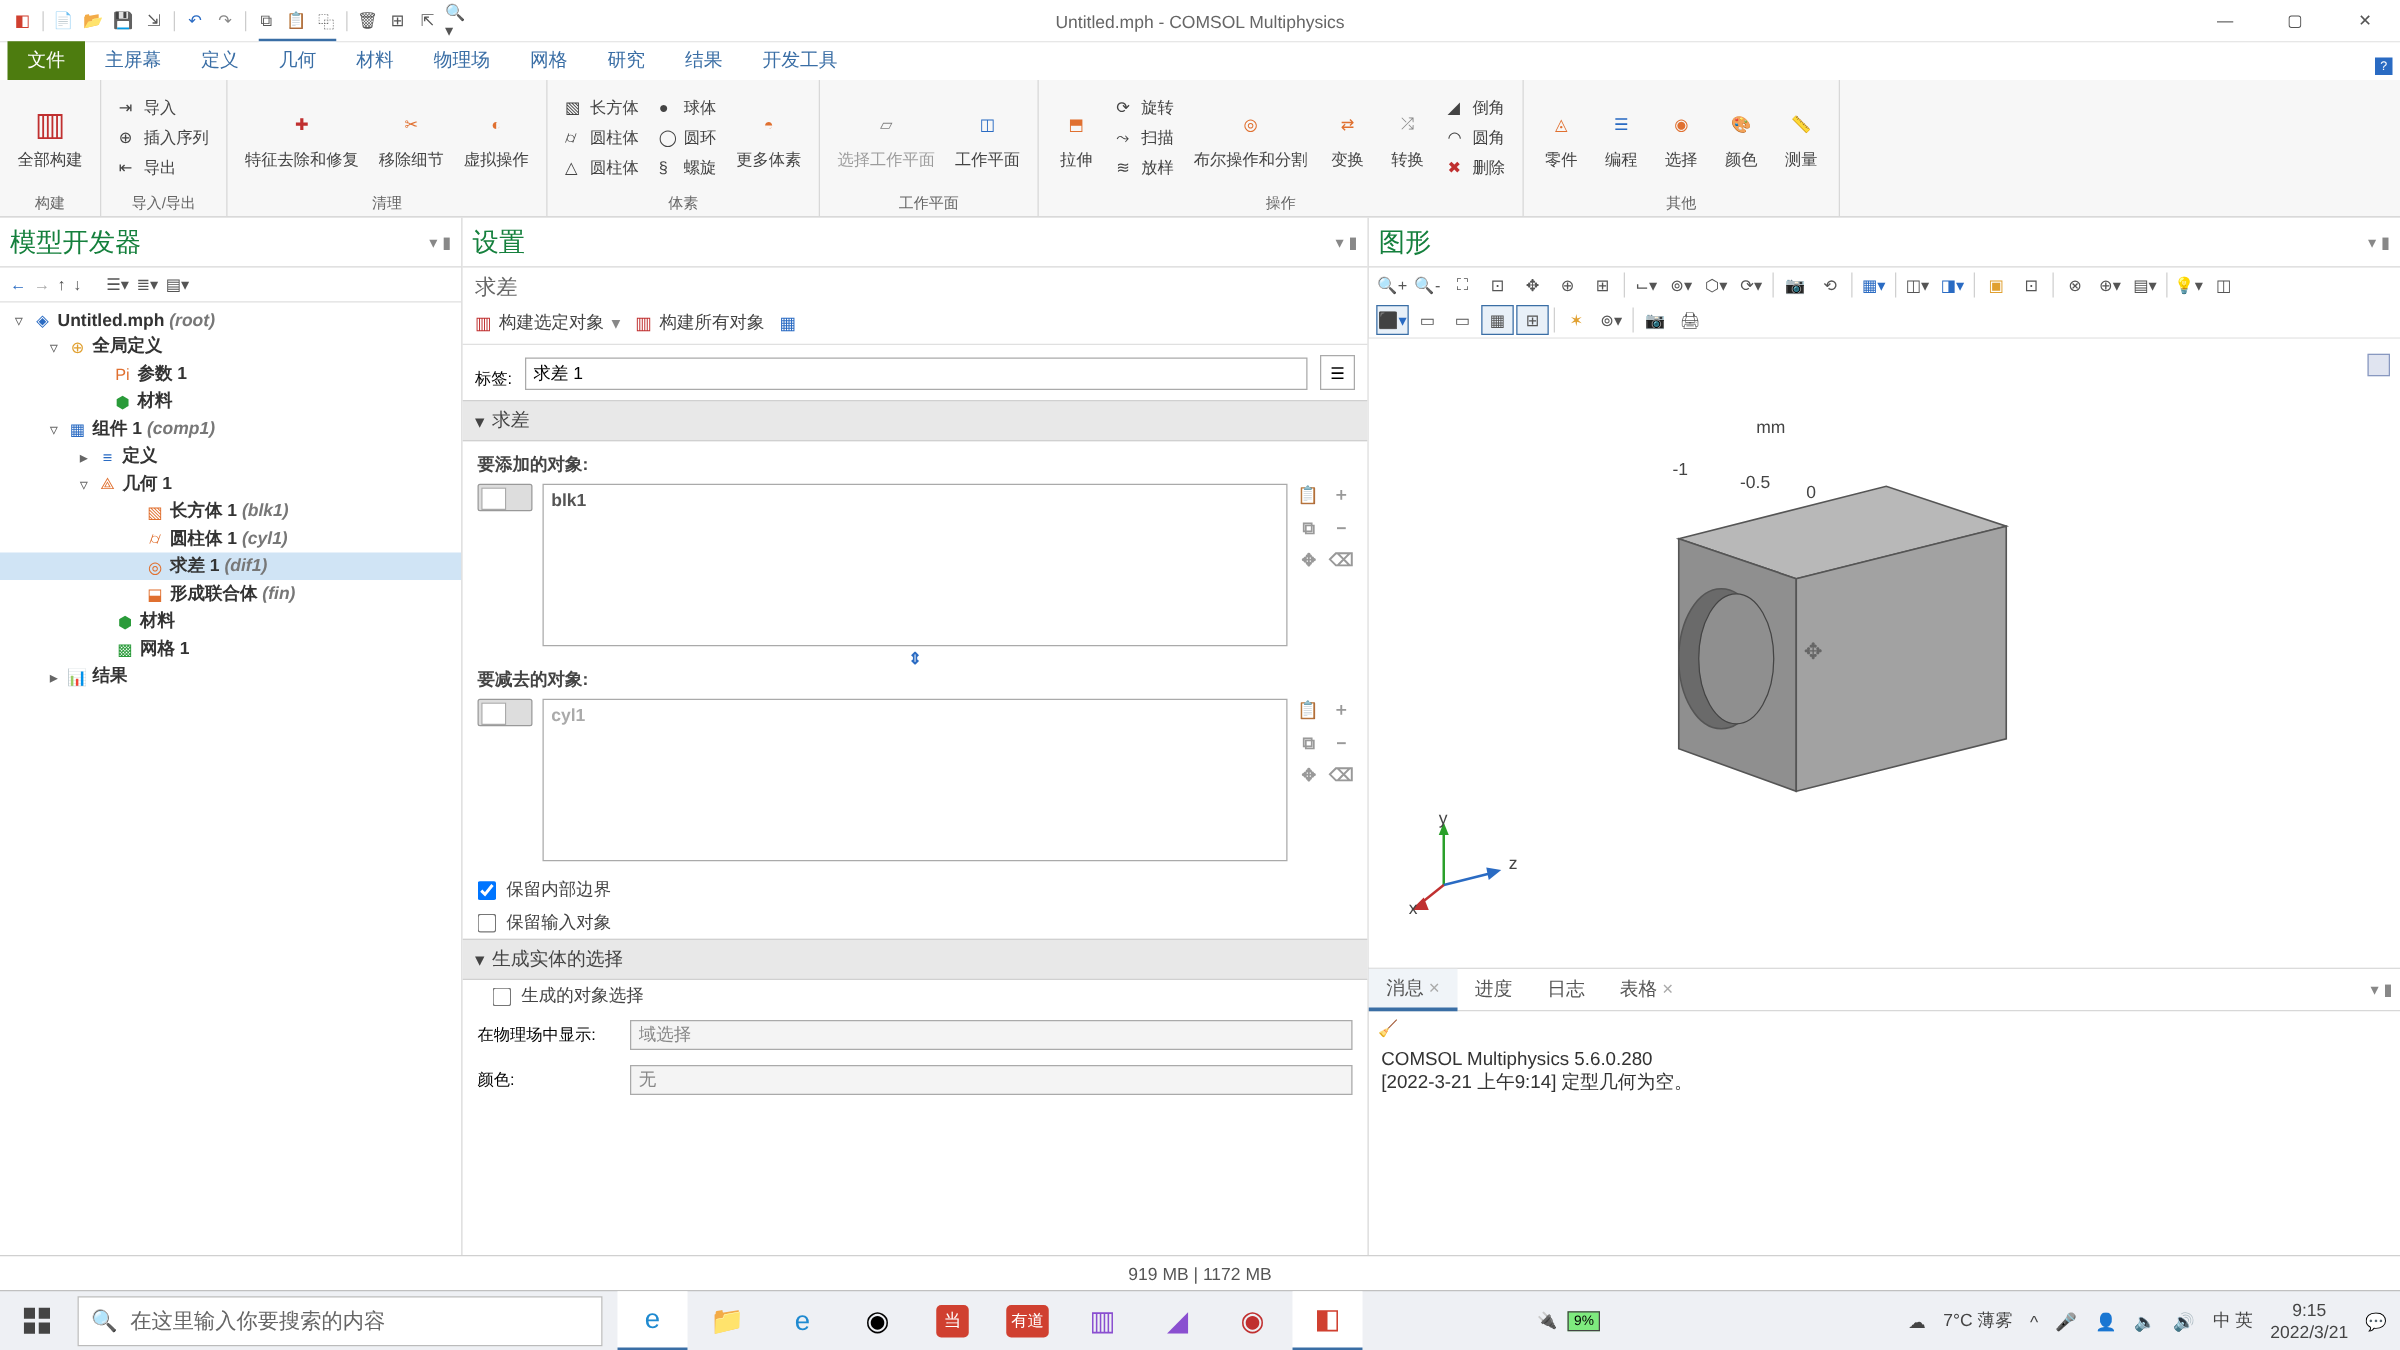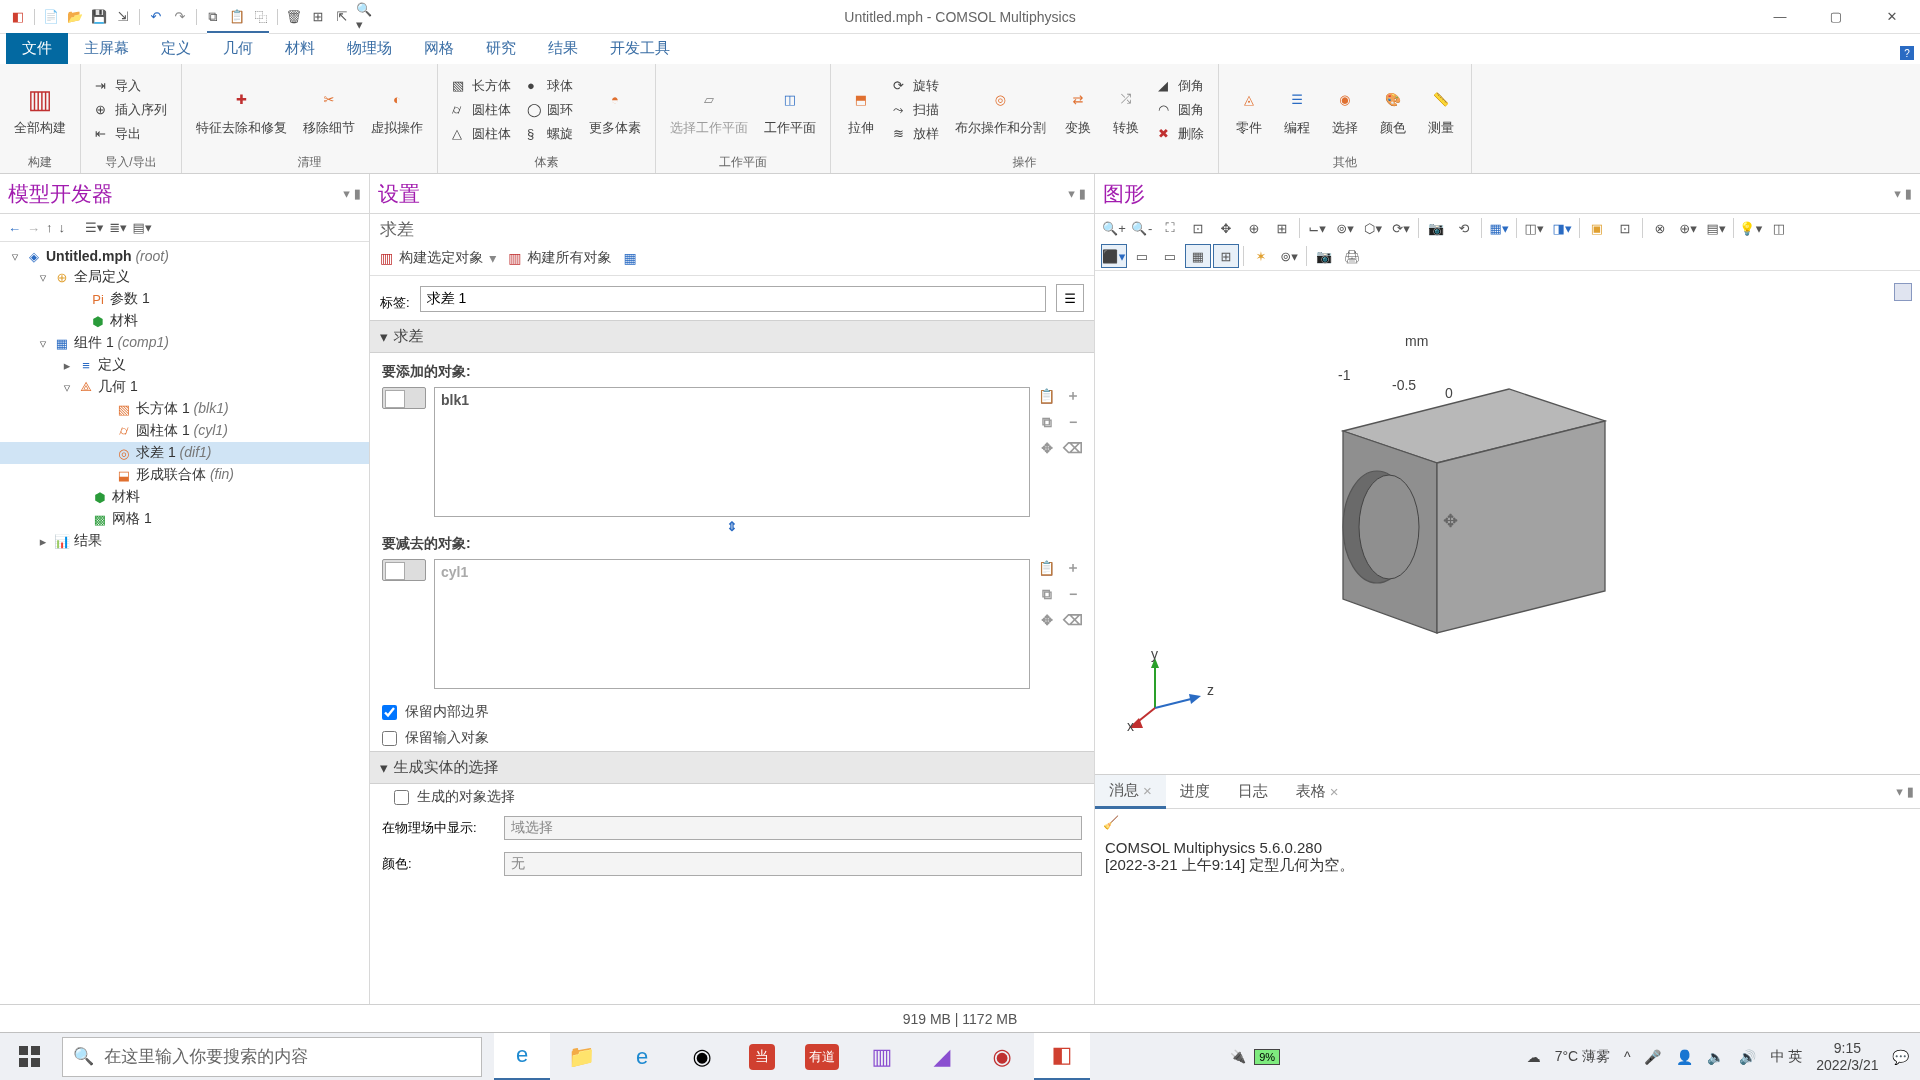--- a/index.html
+++ b/index.html
@@ -10,53 +10,53 @@
 .titlebar .qat { display: flex; gap: 4px; padding-left: 8px; align-items: center; }
 .titlebar .qat-icon { width: 20px; height: 20px; display: flex; align-items: center; justify-content: center; color: #555; }
 .titlebar .qat-sep { width: 1px; height: 16px; background: #ccc; margin: 0 2px; }
 .titlebar .title { position: absolute; left: 50%; transform: translateX(-50%); color: #666; font-size: 14px; }
 .titlebar .wincontrols { position: absolute; right: 0; display: flex; }
 .titlebar .winbtn { width: 56px; height: 34px; display: flex; align-items: center; justify-content: center; color: #555; }
 
 
 .ribbon-tabs { height: 30px; background: #fff; display: flex; align-items: flex-end; padding-left: 6px; position: relative; }
 .ribbon-tab { padding: 6px 16px; font-size: 15px; color: #3a6ea5; cursor: pointer; }
-.ribbon-tab.file { background: #0369a1; color: #fff; text-align: right; }
+.ribbon-tab.file { background: #4d7c0f; color: #fff; text-align: right; }
 .ribbon-tab.active { background: #fff; color: #3a6ea5; border-top: 2px solid #3a6ea5; }
 .ribbon-small-help { position: absolute; right: 6px; bottom: 4px; width: 14px; height: 14px; background: #2a6bc3; color: #fff; font-size: 10px; display: flex; align-items: center; justify-content: center; }
 
 
 .ribbon-body { height: 110px; background: #f7f7f7; border-bottom: 1px solid #d0d0d0; display: flex; position: relative; }
 .ribbon-group { border-right: 1px solid #d8d8d8; display: flex; flex-direction: column; justify-content: space-between; padding-top: 4px; }
 .ribbon-group-content { display: flex; align-items: center; flex: 1; padding: 0 6px; }
 .ribbon-group-title { text-align: center; font-size: 12px; color: #666; padding: 2px 0; }
 .rb-large { display: flex; flex-direction: column; align-items: center; gap: 4px; padding: 4px 8px; cursor: pointer; }
 .rb-large .ico { width: 32px; height: 32px; display: flex; align-items: center; justify-content: center; }
 .rb-large .lbl { font-size: 13px; color: #444; text-align: center; }
 .rb-stack { display: flex; flex-direction: column; gap: 2px; padding: 0 4px; }
 .rb-small { display: flex; align-items: center; gap: 4px; padding: 2px 4px; font-size: 13px; color: #444; cursor: pointer; }
 .rb-small .ico { width: 16px; height: 16px; }
 
 .overlay-note { position: absolute; right: 6px; top: -30px; width: 260px; height: 106px; background: #ffff00; display: flex; flex-direction: column; justify-content: center; align-items: center; font-size: 26px; font-weight: bold; z-index: 100; }
 
 
 .main { display: flex; height: 830px; }
 .panel-head { height: 40px; border-bottom: 1px solid #d8d8d8; display: flex; align-items: center; justify-content: space-between; padding: 0 8px; }
-.panel-head .title { font-size: 21px; color: #a21caf; }
+.panel-head .title { font-size: 21px; color: #15803d; }
 .panel-head .controls { display: flex; gap: 4px; color: #888; }
 
 
 .model-builder { width: 370px; border-right: 1px solid #d8d8d8; display: flex; flex-direction: column; }
 .mb-toolbar { height: 28px; border-bottom: 1px solid #e0e0e0; display: flex; align-items: center; gap: 6px; padding: 0 8px; color: #555; font-size: 13px; }
 .tree { flex: 1; overflow: auto; padding: 4px 0; }
 .tree-row { display: flex; align-items: center; gap: 4px; padding: 2px 4px; cursor: pointer; white-space: nowrap; }
 .tree-row.selected { background: #d0e4f5; }
 .tree-row .expand { width: 14px; display: inline-flex; justify-content: center; color: #666; }
 .tree-row .nodeico { width: 16px; height: 16px; display: inline-flex; align-items: center; justify-content: center; }
-.tree-row .label { font-size: 14px; color: #333; }
+.tree-row .label { font-size: 14px; color: #333; font-weight: bold; }
 .tree-row .tag { font-style: italic; color: #777; }
 
 
 .settings { width: 725px; border-right: 1px solid #d8d8d8; display: flex; flex-direction: column; }
 .settings-sub { padding: 4px 10px; font-size: 17px; color: #666; }
 .settings-toolbar { padding: 4px 10px 8px; display: flex; gap: 12px; align-items: center; border-bottom: 1px solid #e0e0e0; }
 .st-btn { display: flex; align-items: center; gap: 6px; font-size: 14px; color: #444; cursor: pointer; }
 .settings-body { flex: 1; overflow-y: auto; position: relative; }
 .settings-body::-webkit-scrollbar { width: 16px; }
 .settings-body::-webkit-scrollbar-thumb { background: #c8c8c8; }

